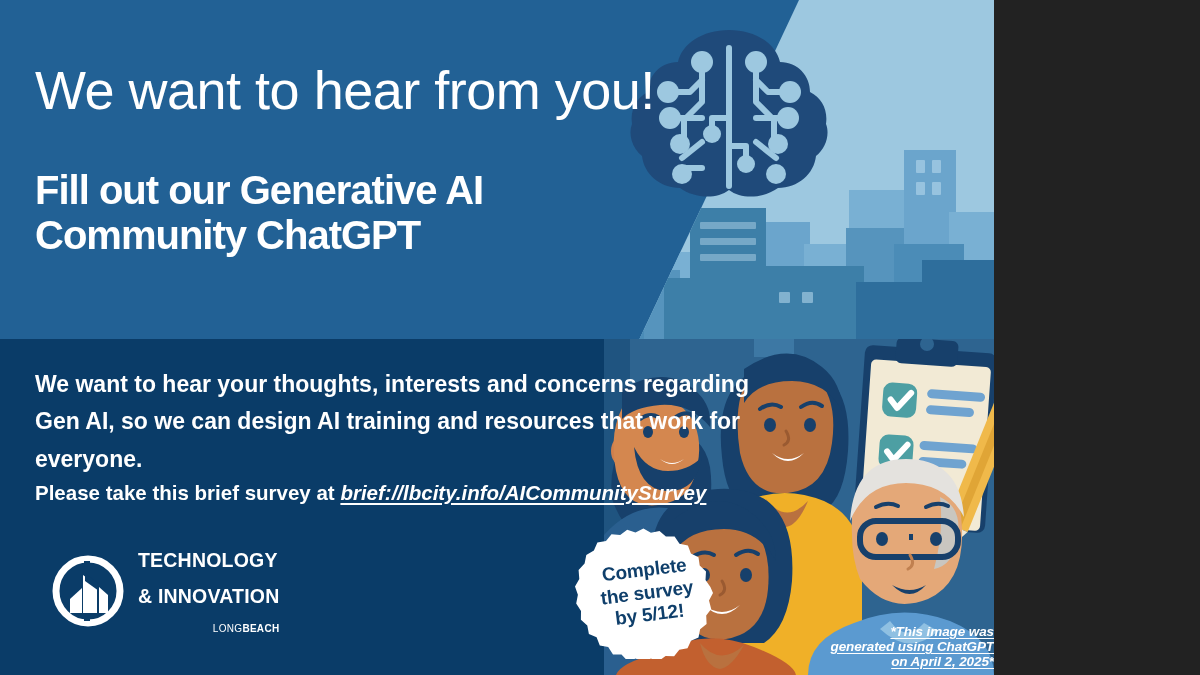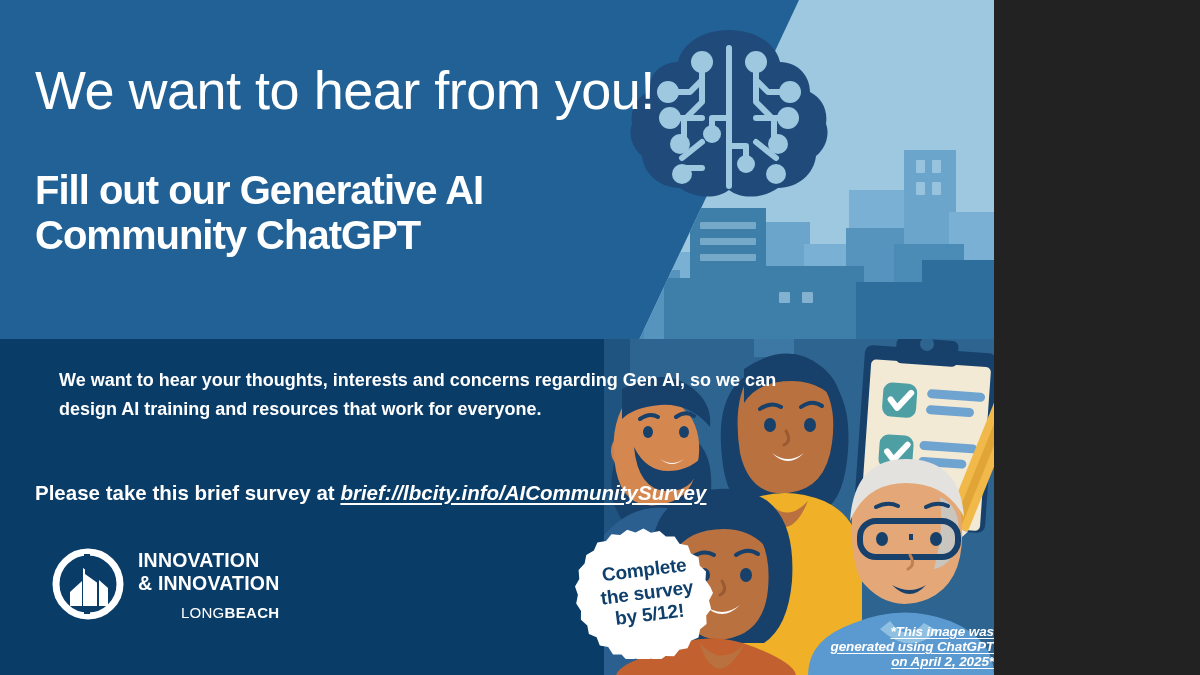--- a/index.html
+++ b/index.html
@@ -63,40 +63,39 @@
     font-stretch:semi-condensed;
   }
   .headline{
     position:absolute; left:35px; top:168px;
     font-size:40px; line-height:1.12; font-weight:700;
     color:#ffffff; letter-spacing:-1px; max-width:780px;
   }
   .body-copy{
     position:absolute; left:35px; top:366px;
     width:760px;
-    font-size:18px; line-height:1.62; font-weight:700;
+    font-size:23px; line-height:1.62; font-weight:700;
     color:#ffffff;
-    margin-left:24px;
   }
   .cta-line{
     position:absolute; left:35px; top:481px;
     font-size:20.5px; font-weight:700; color:#ffffff;
   }
   .cta-link{
     font-style:italic; font-weight:700; color:#ffffff;
     text-decoration:underline; text-underline-offset:3px;
   }
 
   
   .logo{ position:absolute; left:52px; top:548px; display:flex; align-items:center; gap:14px; }
   .logo-mark{ width:72px; height:72px; flex:0 0 72px; }
   .logo-text{ color:#fff; line-height:1; padding-top:3px; }
   .lt1,.lt2{ font-size:19.5px; font-weight:700; letter-spacing:.2px; display:block; }
-  .lt2{ margin-top:3px; }
-  .lt3{ display:block; text-align:right; margin-top:12px; font-size:15px; letter-spacing:.3px; }
+  .lt2{ margin-top:16px; }
+  .lt3{ display:block; text-align:right; margin-top:18px; font-size:10px; letter-spacing:.3px; }
   .lt3 .lt-light{ font-weight:300; }
   .lt3 .lt-bold{ font-weight:700; }
 
   
   .badge{
     position:absolute; left:571px; top:527px;
     width:152px; height:132px;
   }
   .badge-label{
     position:absolute; inset:0;
@@ -310,21 +309,21 @@
   <div class="logo">
     <svg class="logo-mark" viewBox="0 0 72 72" xmlns="http://www.w3.org/2000/svg">
       <circle cx="36" cy="36" r="32" fill="none" stroke="#ffffff" stroke-width="7"></circle>
       <path d="M32 6 L32 66 L38 66 L38 6 Z" fill="#0a3c68"></path>
       <path d="M18 44 L30 33 L30 58 L18 58 Z" fill="#ffffff"></path>
       <path d="M31 20 L45 30 L45 58 L31 58 Z" fill="#ffffff"></path>
       <path d="M47 32 L56 40 L56 58 L47 58 Z" fill="#ffffff"></path>
       <path d="M33 18 L47 29 L47 36 L33 26 Z" fill="#0a3c68"></path>
     </svg>
     <div class="logo-text">
-      <span class="lt1">INNOVATION</span>
+      <span class="lt1">TECHNOLOGY</span>
       <span class="lt2">&amp; INNOVATION</span>
       <span class="lt3"><span class="lt-light">LONG</span><span class="lt-bold">BEACH</span></span>
     </div>
   </div>
 
   <div class="badge">
     <svg width="152" height="132" viewBox="0 0 152 132" xmlns="http://www.w3.org/2000/svg">
       <g transform="translate(76,66)">
         <polygon fill="#ffffff" points="
           66.0,0.0 62.0,7.6 64.2,15.9 59.2,22.5 59.6,31.0 53.1,36.2 51.5,44.4 44.0,47.8 40.5,55.3

